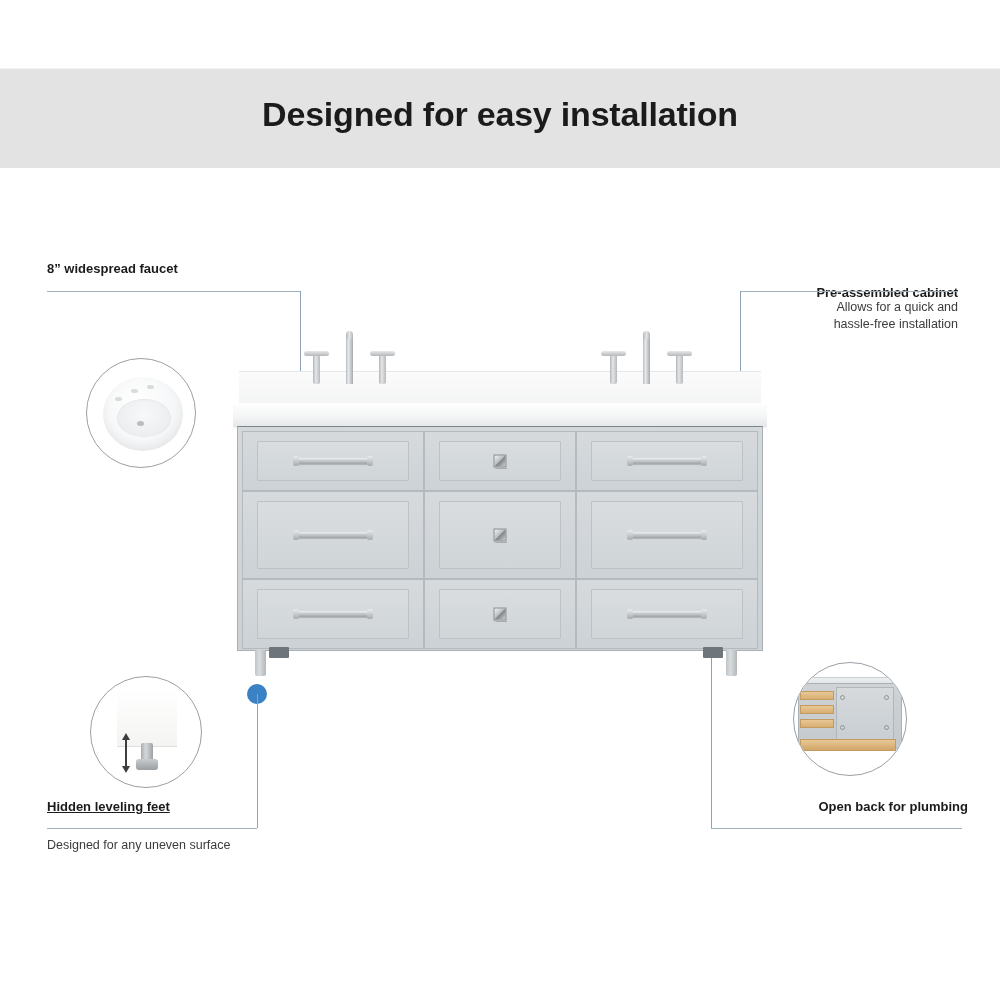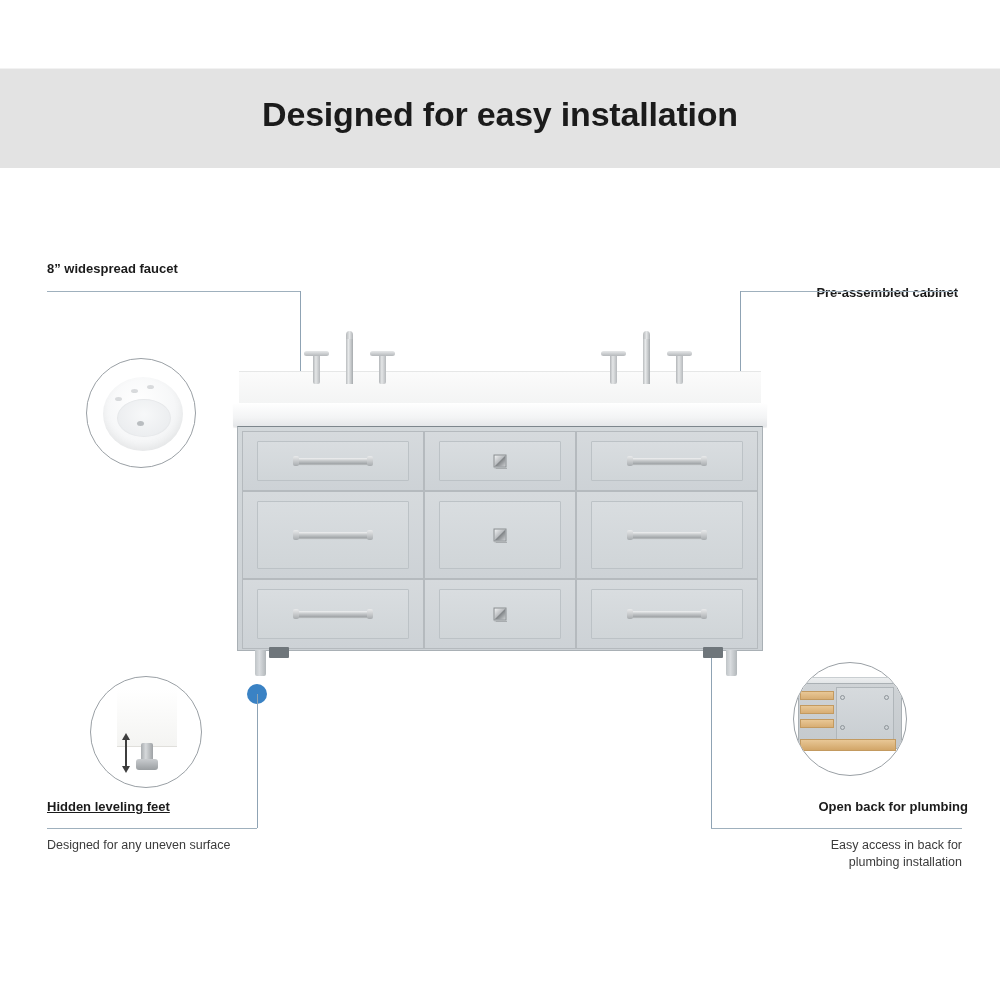--- a/index.html
+++ b/index.html
@@ -323,35 +323,35 @@
     <div id="page-title">Designed for easy installation</div>
   </div>
 
   <div class="callout-title" id="callout-tl-title">8” widespread faucet</div>
   <div class="thin-rule" style="left:47px; top:291px; width:254px;"></div>
   <div class="conn-v" style="left:300px; top:291px; height:101px;"></div>
   <div class="dot" style="left:285px; top:382px;"></div>
 
   <div class="callout-title" id="callout-tr-title">Pre-assembled cabinet</div>
   <div class="thin-rule" style="left:740px; top:291px; width:218px;"></div>
+  <div class="callout-body" id="callout-tr-body">Allows for  a quick and
+hassle-free installation</div>
   <div class="conn-v" style="left:740px; top:291px; height:165px;"></div>
   <div class="dot" style="left:737px; top:450px;"></div>
 
   <div class="dot" style="left:247px; top:684px;"></div>
   <div class="conn-v" style="left:257px; top:694px; height:134px;"></div>
   <div class="callout-title" id="callout-bl-title">Hidden leveling feet</div>
   <div class="thin-rule" style="left:47px; top:828px; width:210px;"></div>
   <div class="callout-body" id="callout-bl-body">Designed for any uneven surface</div>
 
   <div class="dot" style="left:701px; top:612px;"></div>
   <div class="conn-v" style="left:711px; top:622px; height:206px;"></div>
   <div class="thin-rule" style="left:711px; top:828px; width:251px;"></div>
   <div class="callout-title" id="callout-br-title">Open back for plumbing</div>
-  <div class="callout-body" id="callout-br-body">Easy access in back for
-plumbing installation</div>
 
   <div class="inset" id="inset-sink">
     <div class="ins-basin"></div>
     <div class="ins-bowl"></div>
     <div class="ins-hole" id="ins-hole1"></div>
     <div class="ins-hole" id="ins-hole2"></div>
     <div class="ins-hole" id="ins-hole3"></div>
     <div class="ins-drain"></div>
   </div>
 

